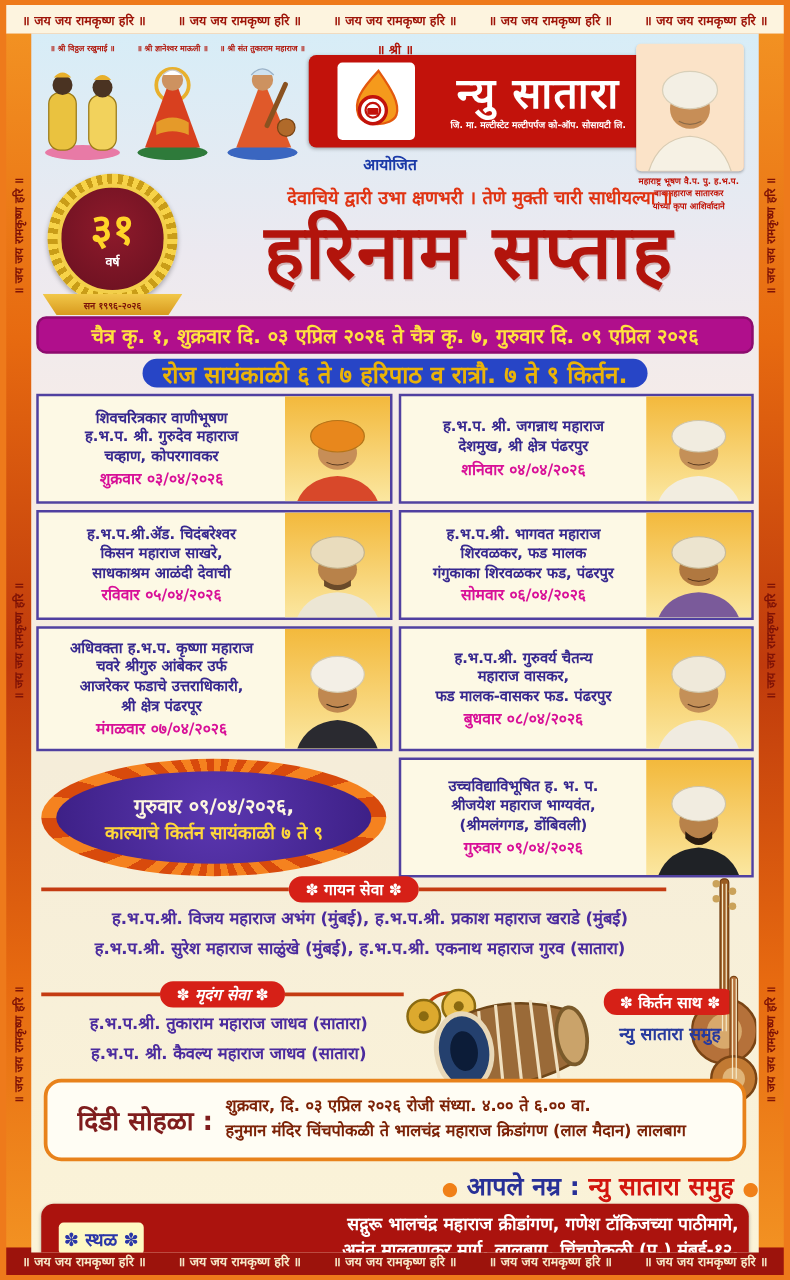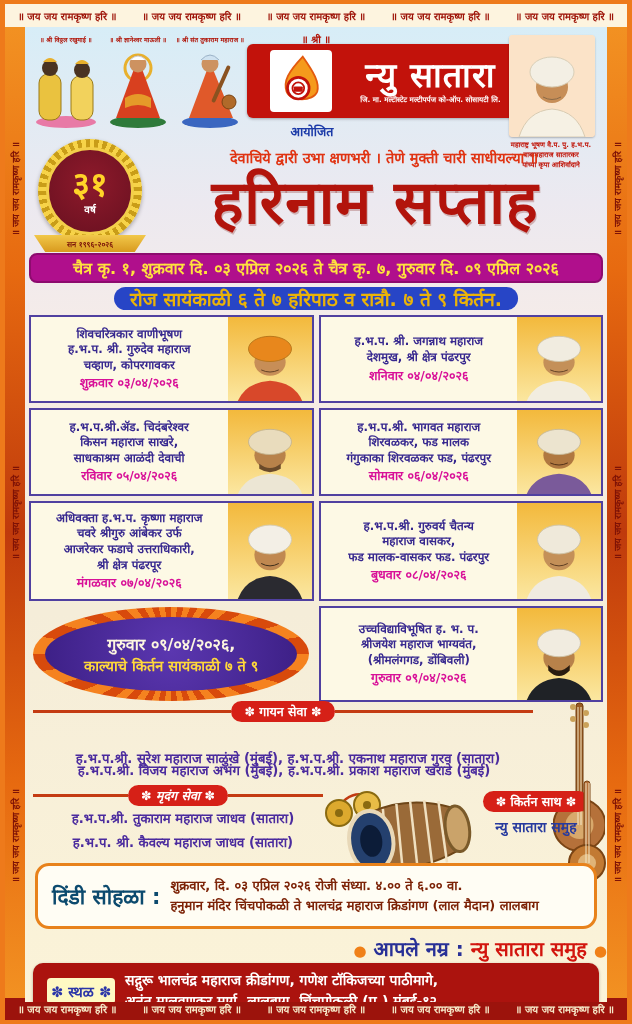--- a/index.html
+++ b/index.html
@@ -73,29 +73,29 @@
     display:flex;flex-direction:column;align-items:center;justify-content:center;}
   .sb-l1{font-size:16px;color:#fdf6e0;}
   .sb-l2{font-size:14.5px;color:#ffd83a;}
   
   .seva-head{position:absolute;display:flex;align-items:center;}
   .seva-head .rule{flex:1;height:2.5px;background:#c43b12;}
   .seva-pill{background:#d62017;color:#fff;font-size:12.5px;padding:2px 13px;border-radius:13px;white-space:nowrap;}
   .seva-line{position:absolute;color:#4b2b9e;font-size:13.2px;white-space:nowrap;}
   .dindi{position:absolute;left:10px;top:836px;width:562px;height:66px;background:#fffdf4;border:3px solid #e8821b;
     border-radius:14px;box-sizing:border-box;display:flex;align-items:center;}
-  .dindi-label{font-size:21px;color:#0c4a6e;padding:0 10px 0 14px;white-space:nowrap;}
+  .dindi-label{font-size:21px;color:#7f1d1d;padding:0 10px 0 24px;white-space:nowrap;}
   .dindi-lines{flex:1;color:#7c2206;font-size:13px;line-height:1.55;}
   .humble{position:absolute;left:0;right:0;top:908px;text-align:right;font-size:20px;white-space:nowrap;}
   .humble .dot{color:#f08018;font-size:15px;}
   .humble .hl{color:#283097;} .humble .hn{color:#d2150e;}
   .venue{position:absolute;left:8px;top:936px;width:566px;height:56px;background:#ab130e;border-radius:10px;
     display:flex;align-items:center;box-shadow:0 1px 3px rgba(0,0,0,.3);}
   .venue-pill{background:#fef9c3;color:#2b36a8;font-size:14.5px;padding:3px 4px;border-radius:4px;margin:0 10px 0 14px;white-space:nowrap;}
-  .venue-lines{flex:1;color:#fff;font-size:14px;line-height:1.5;text-align:left;padding-right:8px;}
+  .venue-lines{flex:1;color:#fff;font-size:14px;line-height:1.5;text-align:right;padding-right:8px;}
   .instr{position:absolute;}
 </style>
 </head>
 <body>
 
 <div class="poster">
 
   <div class="top-band">
     <span>॥ जय जय रामकृष्ण हरि ॥</span>
     <span>॥ जय जय रामकृष्ण हरि ॥</span>
@@ -335,21 +335,21 @@
             </svg>
         </div>
       </div>
     </div>
 
     <div class="seva-head" style="left:8px;top:674px;width:500px;">
       <div class="rule"></div>
       <div class="seva-pill">✽ गायन सेवा ✽</div>
       <div class="rule"></div>
     </div>
-    <div class="seva-line" style="left:4px;top:698px;width:510px;text-align:center;margin-top:36px;">ह.भ.प.श्री. विजय महाराज अभंग (मुंबई), ह.भ.प.श्री. प्रकाश महाराज खराडे (मुंबई)</div>
+    <div class="seva-line" style="left:16px;top:698px;width:510px;text-align:center;">ह.भ.प.श्री. विजय महाराज अभंग (मुंबई), ह.भ.प.श्री. प्रकाश महाराज खराडे (मुंबई)</div>
     <div class="seva-line" style="left:8px;top:722px;width:510px;text-align:center;">ह.भ.प.श्री. सुरेश महाराज साळुंखे (मुंबई), ह.भ.प.श्री. एकनाथ महाराज गुरव (सातारा)</div>
 
     <svg class="instr" style="right:2px;top:672px;" width="52" height="158" viewBox="0 0 52 158">
       <rect x="23" y="4" width="7" height="108" rx="3" fill="#9a5c22" stroke="#6e3c10"></rect>
       <circle cx="20" cy="8" r="3" fill="#caa25a"></circle>
         <circle cx="33" cy="14" r="3" fill="#caa25a"></circle>
       <circle cx="20" cy="20" r="3" fill="#caa25a"></circle>
         <circle cx="33" cy="26" r="3" fill="#caa25a"></circle>
       <circle cx="26.5" cy="126" r="26" fill="#b5713a" stroke="#7a4414" stroke-width="2"></circle>
       <circle cx="26.5" cy="126" r="14" fill="#d8a96c"></circle>

